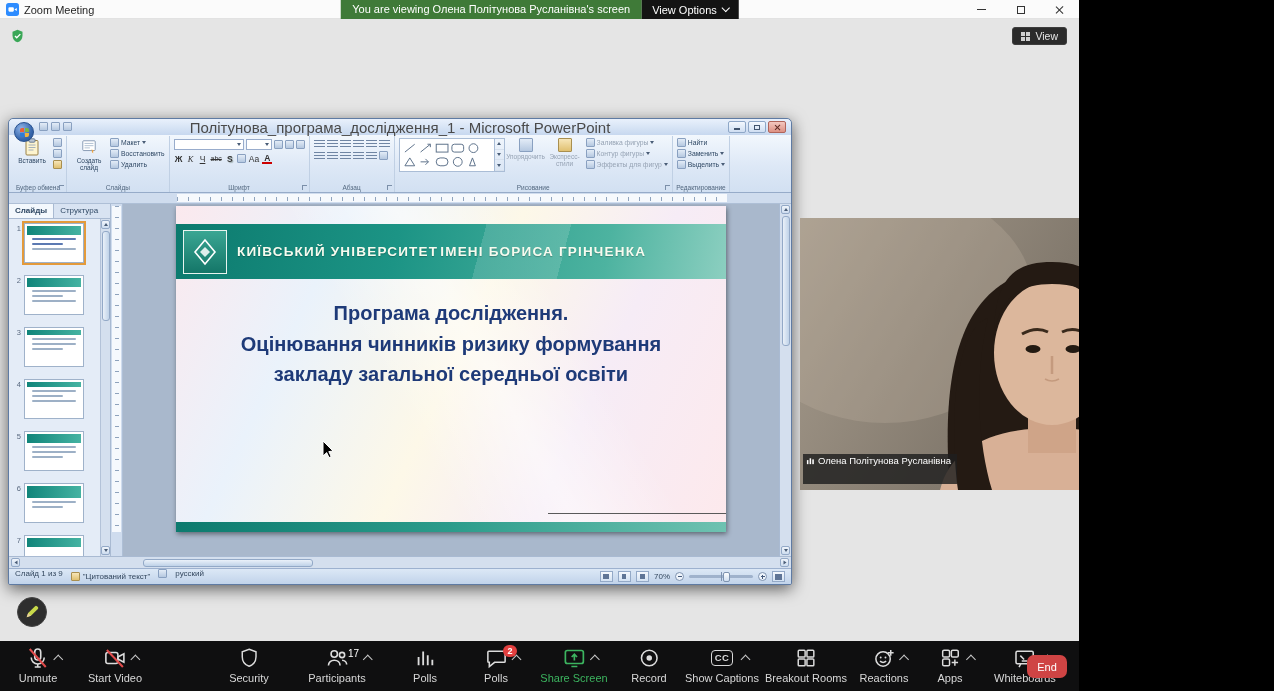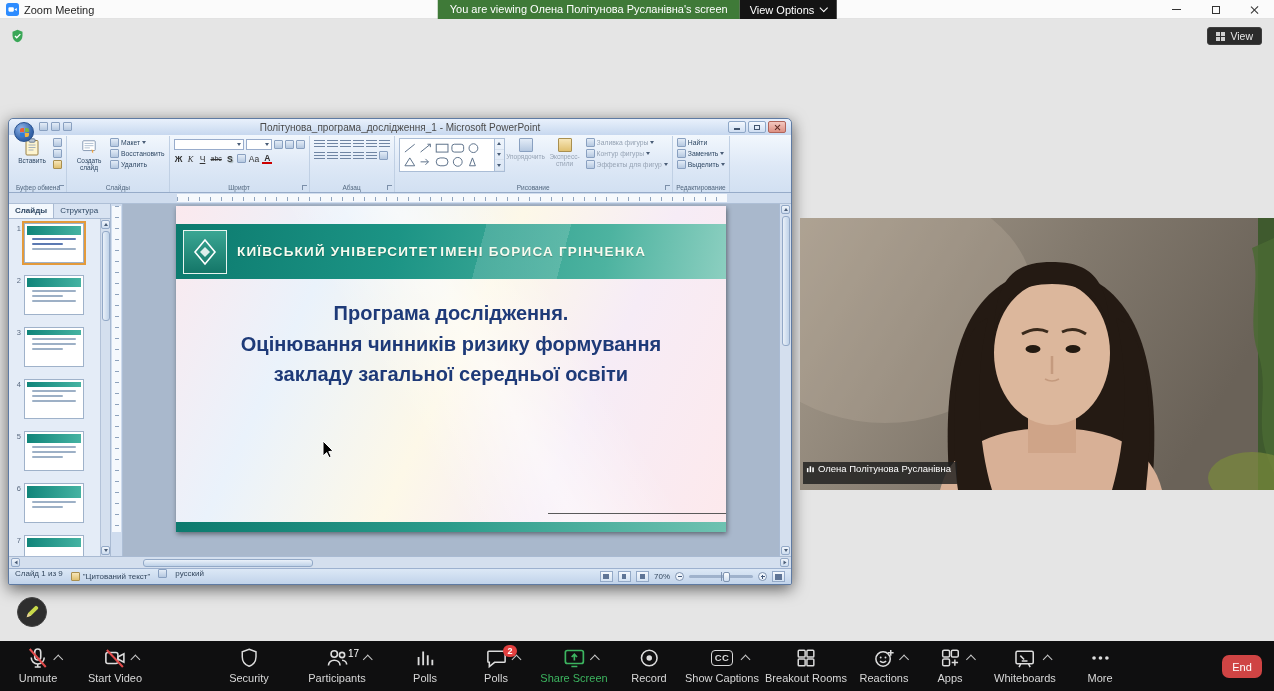--- a/index.html
+++ b/index.html
@@ -1,17 +1,17 @@
 <!DOCTYPE html>
 <html><head>
 <meta charset="utf-8">
 <style>
 *{margin:0;padding:0;box-sizing:border-box}
 html,body{width:1274px;height:691px;background:#000;font-family:"Liberation Sans",sans-serif}
-.screen{position:relative;width:1274px;height:691px;background:#191919;overflow:hidden}
+.screen{position:relative;width:1079px;height:691px;background:#191919;overflow:hidden}
 
 
 .titlebar{position:absolute;top:0;left:0;right:0;height:19px;background:#fbfbfb;border-bottom:1px solid #e2e2e2;z-index:40}
 .titlebar-left{position:absolute;left:6px;top:0;height:19px;display:flex;align-items:center;gap:5px}
 .zoom-logo{width:13px;height:13px;display:block}
 .app-title{font-size:11px;color:#1f1f1f}
 .share-banner{position:absolute;left:50%;transform:translateX(-50%);top:0;height:19px;display:flex;z-index:2}
 .banner-text{background:#3f7a38;color:#fff;font-size:11px;line-height:19px;padding:0 12px;white-space:nowrap}
 .view-options{background:#141414;color:#fff;font-size:11px;border:none;display:flex;align-items:center;gap:6px;padding:0 10px;font-family:inherit}
 .chev-down{width:6px;height:6px;border-right:1.4px solid #fff;border-bottom:1.4px solid #fff;transform:rotate(45deg);margin-top:-3px}
@@ -38,21 +38,21 @@
 .ppt-titlebar{height:16px;background:linear-gradient(#e9f1fc,#c7d8ef);border-radius:5px 5px 0 0;position:relative;display:flex;align-items:center;justify-content:center;flex:0 0 auto}
 .office-btn{position:absolute;left:5px;top:3px;width:20px;height:20px;border-radius:50%;background:radial-gradient(circle at 35% 30%,#8fb3e6,#3767ad 62%,#27508e);border:1px solid #27508e;z-index:6;display:flex;align-items:center;justify-content:center}
 .office-core{width:9px;height:9px;border-radius:2px;background:
  linear-gradient(#e8603c,#e8603c) 0 0/4px 4px no-repeat,
  linear-gradient(#7ab648,#7ab648) 5px 0/4px 4px no-repeat,
  linear-gradient(#2e7cd6,#2e7cd6) 0 5px/4px 4px no-repeat,
  linear-gradient(#f2b33d,#f2b33d) 5px 5px/4px 4px no-repeat}
 .qat{position:absolute;left:30px;top:3px;display:flex;gap:3px;align-items:center}
 .mi{width:9px;height:9px;background:linear-gradient(#e3ecf7,#b5c8e0);border:1px solid #89a0c0;border-radius:1px;flex:0 0 auto}
 .mi.warm{background:linear-gradient(#f7e6b8,#e0c070);border-color:#a98f4f}
-.ppt-title{font-size:10px;color:#4a4a4a;white-space:nowrap}
+.ppt-title{font-size:15px;color:#4a4a4a;white-space:nowrap}
 .ppt-winbtns{position:absolute;right:5px;top:2px;display:flex;gap:2px}
 .pwb{width:18px;height:12px;border:1px solid #8ea7c7;border-radius:2px;background:linear-gradient(#f3f8fe,#cfdef2);display:flex;align-items:center;justify-content:center}
 .pwb.close{background:linear-gradient(#f3c7bf,#dd9184);border-color:#b0645a}
 .pwb-min{width:6px;height:1.4px;background:#41546e;margin-top:4px}
 .pwb-max{width:6px;height:5px;border:1px solid #41546e}
 .pwb-x{position:relative;width:7px;height:7px}
 .pwb-x::before,.pwb-x::after{content:"";position:absolute;left:3px;top:0;width:1.2px;height:7px;background:#5e2a24}
 .pwb-x::before{transform:rotate(45deg)}.pwb-x::after{transform:rotate(-45deg)}
 
 .ppt-tabs{height:15px;background:#c7d8ef;display:flex;align-items:flex-end;padding-left:32px;flex:0 0 auto;border-bottom:1px solid #8ba6c9}
@@ -141,21 +141,21 @@
 .zbtn{width:9px;height:9px;position:relative;border:1px solid #7e93b0;border-radius:50%;background:#eef4fb}
 .zbtn::before{content:"";position:absolute;left:1.5px;right:1.5px;top:3.2px;height:1.2px;background:#44597a}
 .zbtn.plus::after{content:"";position:absolute;top:1.5px;bottom:1.5px;left:3.2px;width:1.2px;background:#44597a}
 .zslider{width:64px;height:3px;background:#9fb2cc;border-radius:2px;position:relative}
 .zslider .notch{position:absolute;left:50%;top:-3px;width:1px;height:9px;background:#7e93b0}
 .zthumb{position:absolute;left:34px;top:-3.5px;width:7px;height:10px;background:linear-gradient(#fdfefe,#cfdef0);border:1px solid #7e93b0;border-radius:2px}
 
 
 .video{position:absolute;left:800px;top:199px;width:474px;height:272px;background:#6e675e;overflow:hidden}
 .video svg{display:block}
-.name-tag{position:absolute;left:3px;bottom:6px;background:rgba(30,30,30,.82);color:#fff;font-size:9.5px;line-height:14px;padding:0 6px 8px 3px;display:flex;align-items:center;gap:3px}
+.name-tag{position:absolute;left:3px;bottom:6px;background:rgba(30,30,30,.82);color:#fff;font-size:9.5px;line-height:14px;padding:0 6px 16px 3px;display:flex;align-items:center;gap:3px}
 
 
 .annotate{position:absolute;left:17px;top:578px;width:30px;height:30px;border-radius:50%;background:#2e2e2e;border:1px solid #454545;display:flex;align-items:center;justify-content:center}
 .cursor{position:absolute;left:322px;top:421px;z-index:10}
 
 
 .toolbar{position:absolute;left:0;right:0;bottom:0;height:50px;background:#0f0f10;z-index:50}
 .tb-item{position:absolute;top:5px;transform:translateX(-50%);display:flex;flex-direction:column;align-items:center;color:#d8d8d8;font-size:11px;line-height:12px;white-space:nowrap}
 .tb-ico{width:24px;height:24px;position:relative;display:flex;align-items:center;justify-content:center;margin-bottom:2px}
 .tb-chev{position:absolute;top:10px;left:50%;margin-left:17px;width:7px;height:7px;border-left:1.6px solid #c9c9c9;border-top:1.6px solid #c9c9c9;transform:rotate(45deg)}

